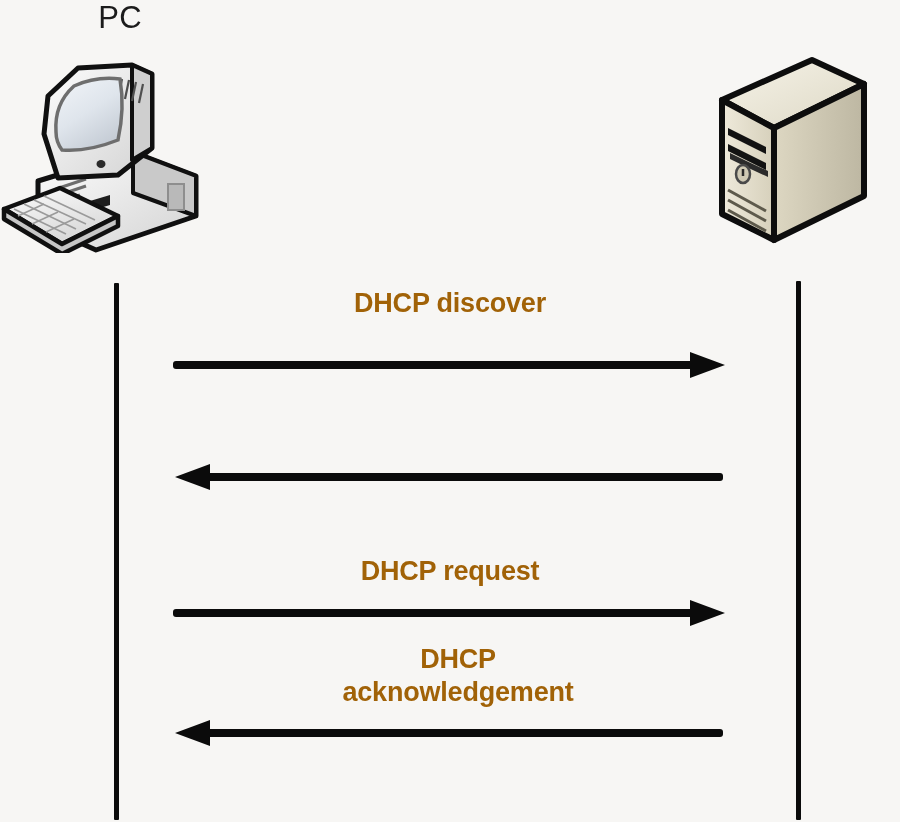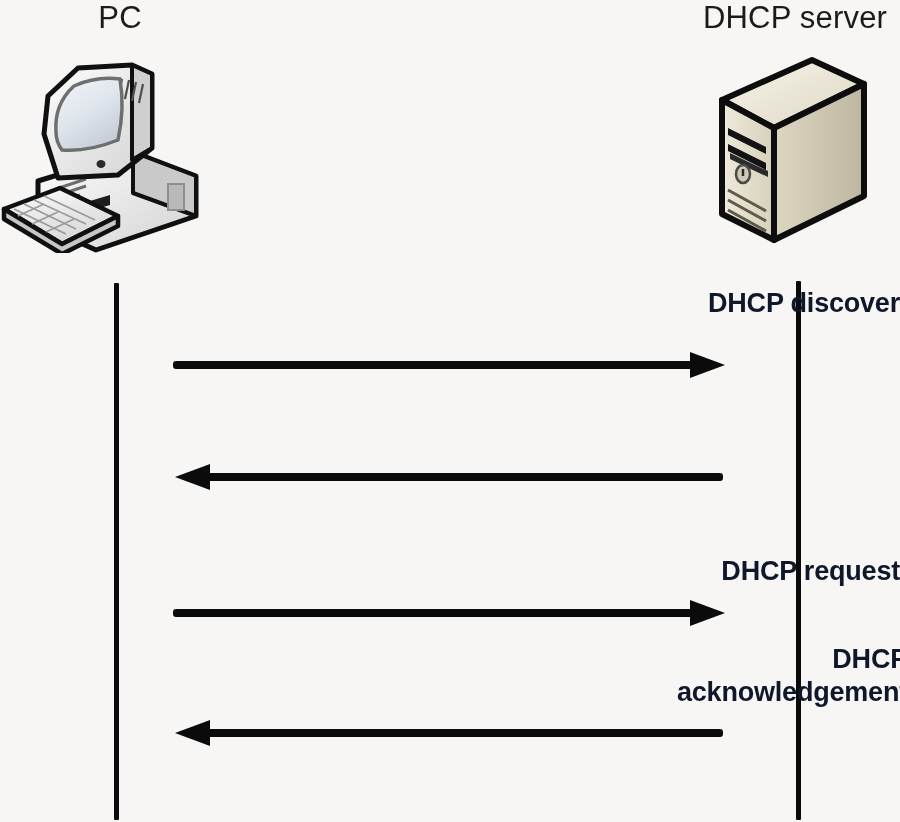--- a/index.html
+++ b/index.html
@@ -38,24 +38,24 @@
     width: 5px;
     background: #0b0b0b;
     border-radius: 1px;
   }
   #lifeline-pc     { left: 114px; top: 283px; height: 537px; }
   #lifeline-server { left: 796px; top: 281px; height: 539px; }
 
   .msg-label {
     position: absolute;
     width: 900px;
-    text-align: right;
+    text-align: center;
     font-size: 27px;
     font-weight: 700;
-    color: #0f172a;
+    color: #a16207;
     line-height: 1.18;
     letter-spacing: -0.2px;
     white-space: pre-line;
   }
   .msg-label.two-line { line-height: 1.22; padding-left: 8px; }
 
   
   .arrow-svg { position: absolute; left: 0; top: 0; }
 
   
@@ -129,21 +129,20 @@
           <path d="M24 156 L76 181"></path>
         <path d="M34 152 L86 176"></path>
           <path d="M44 148 L95 172"></path>
         <path d="M18 168 L44 156"></path>
           <path d="M32 176 L58 164"></path>
         <path d="M46 184 L74 171"></path>
       </g>
     </svg>
   </div>
 
-  <div class="node-label" id="server-label">DHCP server</div>
 
   <div class="icon-wrap" id="server-icon">
     <svg width="185" height="200" viewBox="0 0 185 200" xmlns="http://www.w3.org/2000/svg">
       <defs>
         <linearGradient id="frontG" x1="0" y1="0" x2="1" y2="0">
           <stop offset="0%" stop-color="#efeadb"></stop>
           <stop offset="100%" stop-color="#d6d0bb"></stop>
         </linearGradient>
         <linearGradient id="topG" x1="0" y1="0" x2="1" y2="1">
           <stop offset="0%" stop-color="#f6f3e8"></stop>

